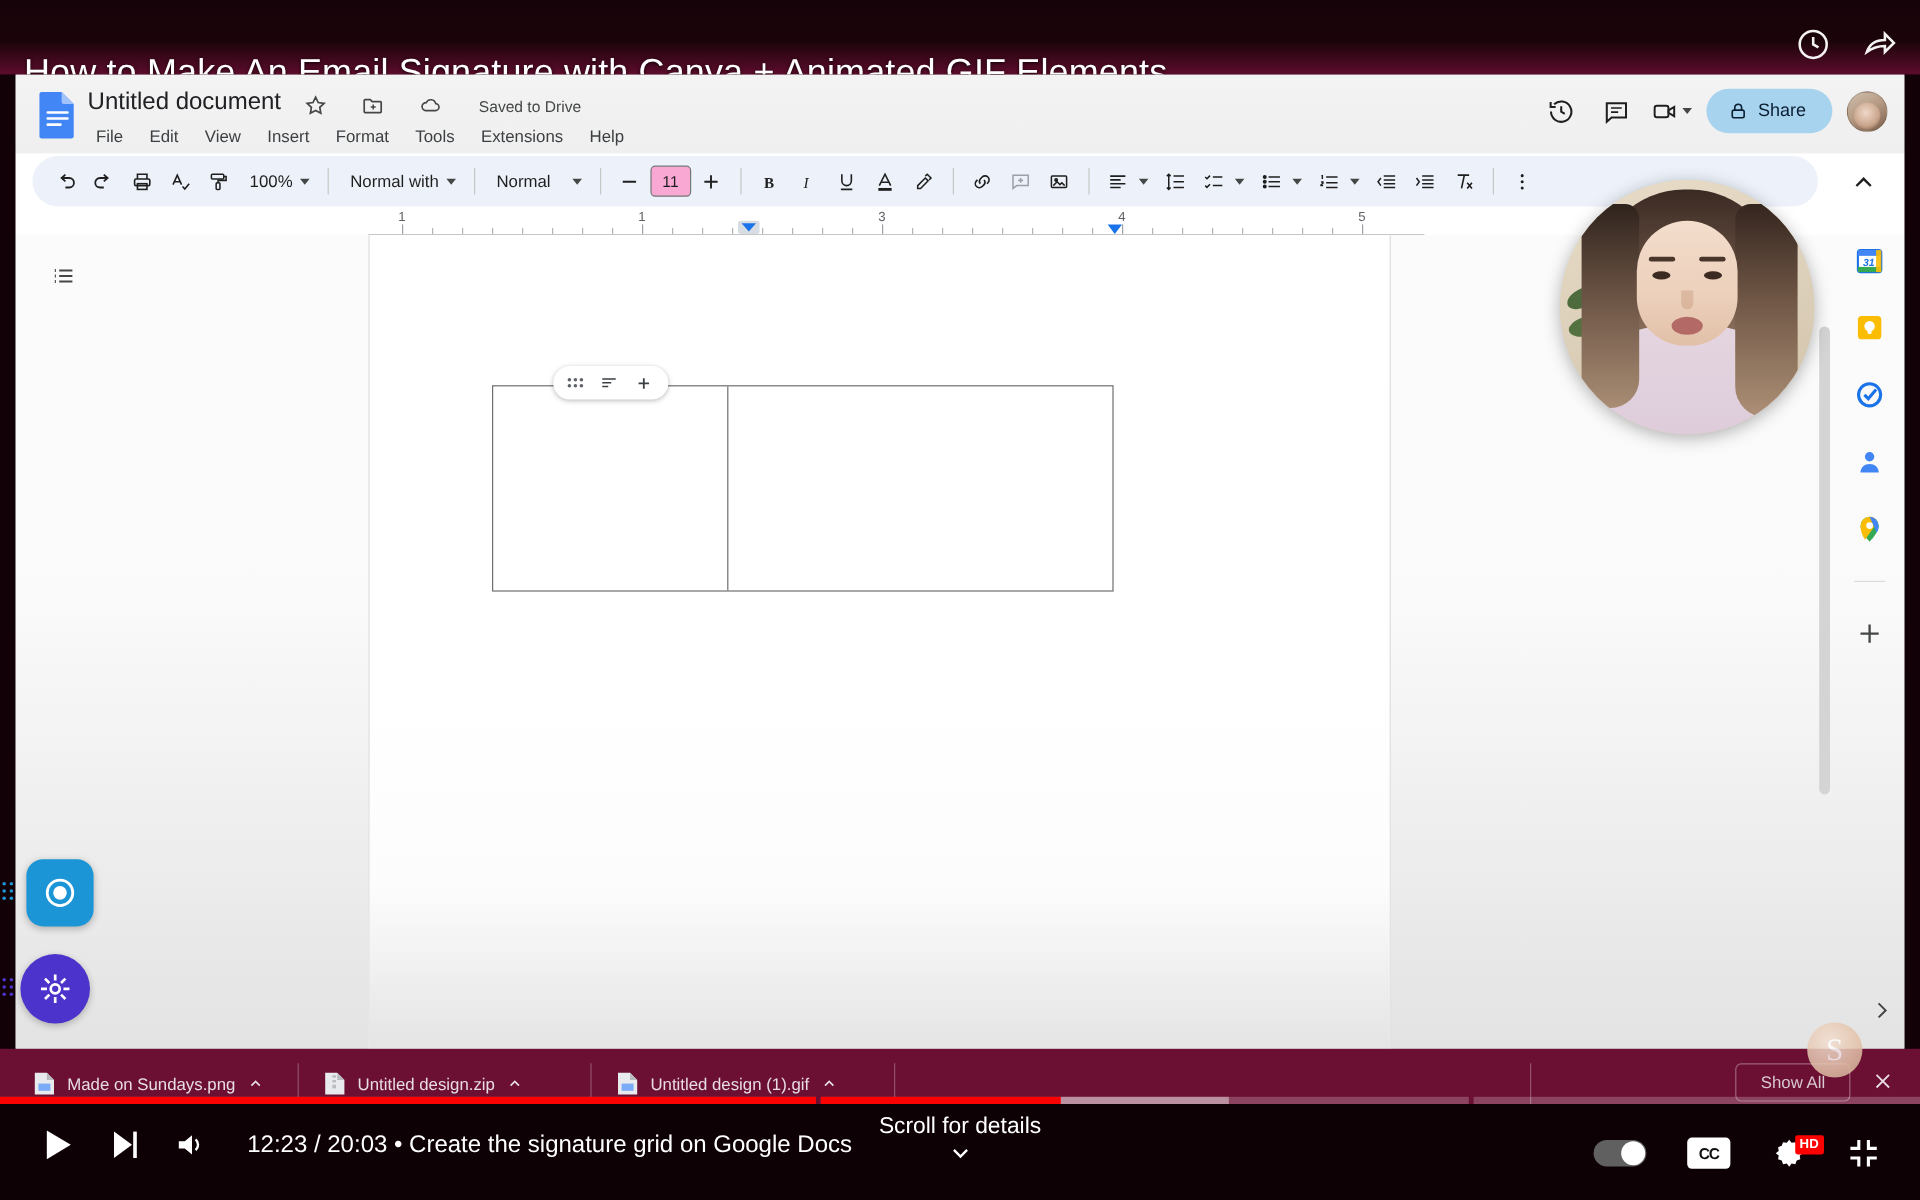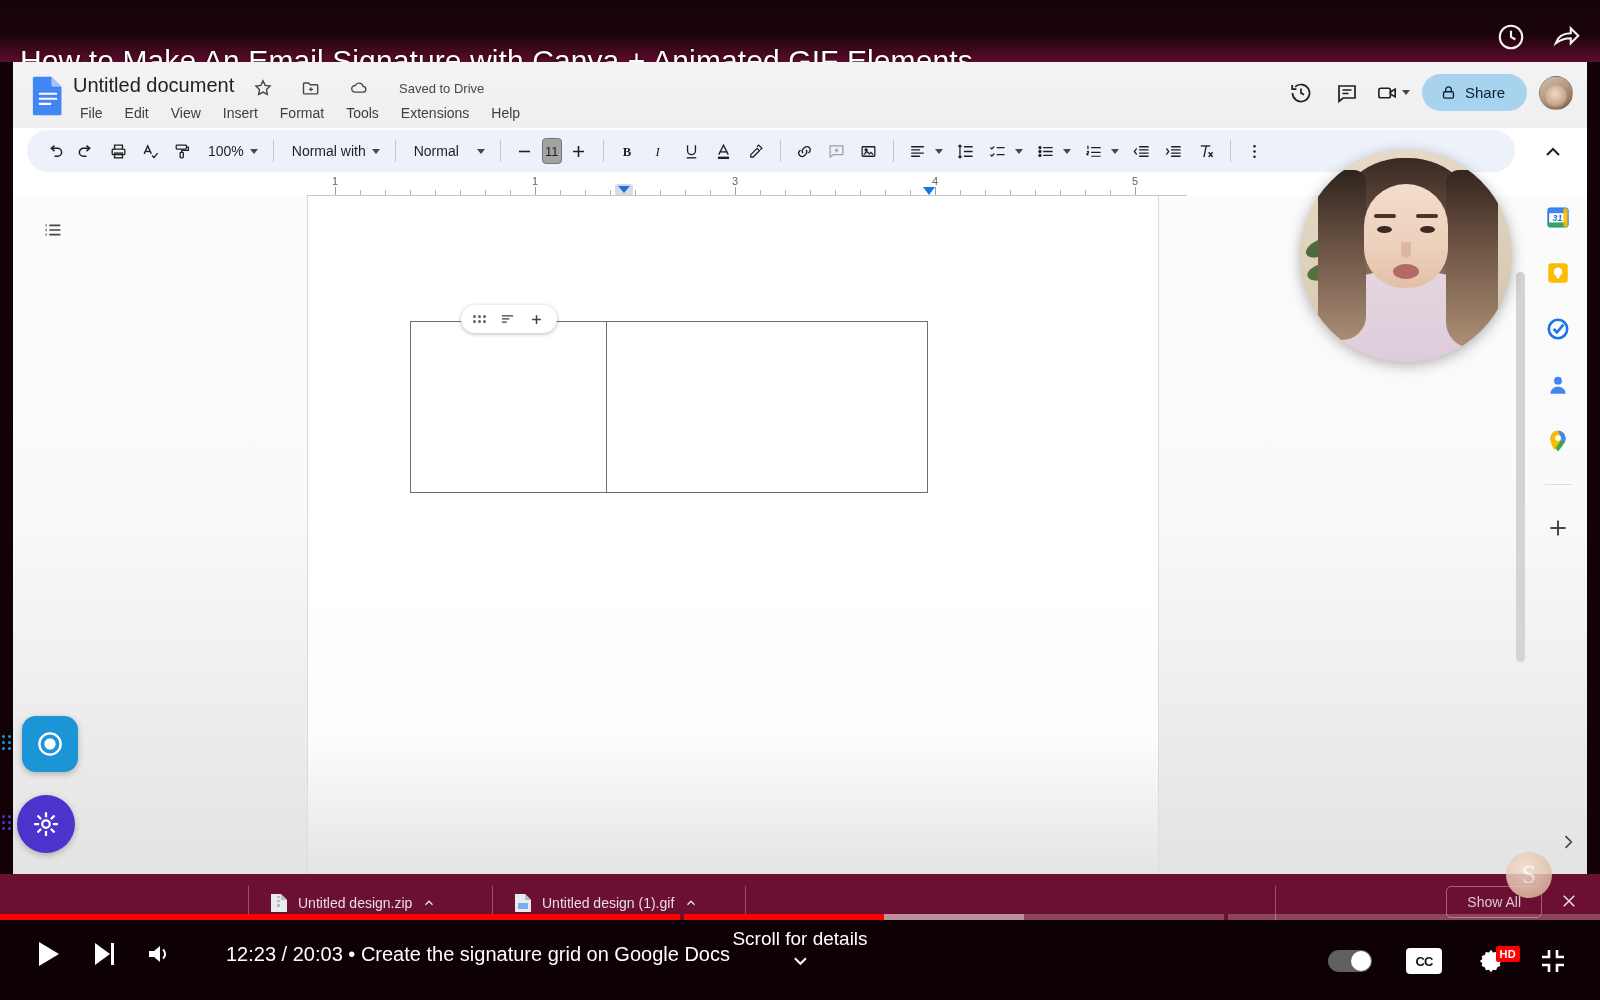--- a/index.html
+++ b/index.html
@@ -89,23 +89,23 @@
   }
   .tb svg { width: 19px; height: 19px; display: block; }
   .tb-sep { width: 1px; height: 22px; background: #c4c7c5; margin: 0 7px; flex: none; }
   .tb-dd {
     display: flex; align-items: center; gap: 6px; padding: 4px 6px 4px 9px;
     border-radius: 5px; cursor: pointer; font-size: 14px; color: #1f1f1f; flex: none;
     white-space: nowrap;
   }
   .caret { width: 0; height: 0; border-left: 4px solid transparent; border-right: 4px solid transparent; border-top: 5px solid #444746; }
   .fontsize-box {
-    width: 20px; height: 26px; border: 1px solid #747775; border-radius: 4px;
+    width: 34px; height: 26px; border: 1px solid #747775; border-radius: 4px;
     display: flex; align-items: center; justify-content: center;
-    font-size: 13px; color: #1f1f1f; background: #a3a3a3; flex: none;
+    font-size: 13px; color: #1f1f1f; background: #f9a8d4; flex: none;
   }
   .tb-collapse { position: absolute; right: 22px; top: 12px; width: 24px; height: 24px; color: #1f1f1f; cursor: pointer; }
   .tb-collapse svg { width: 100%; height: 100%; }
 
   
   .ruler { position: relative; height: 20px; background: #fff; }
   .ruler-track {
     position: absolute; left: 294px; top: 9px; width: 880px; height: 11px;
   }
   .ruler-line { position:absolute; left:0; top:10px; width:100%; height:1px; background:#c7c7c7; }
@@ -292,21 +292,21 @@
   .seg-buf { position: absolute; top: 0; height: 6px; background: rgba(255,255,255,.42); }
 
   
   .player {
     position: absolute; left: 0; top: 920px; width: 1600px; height: 80px;
     background: #0d0106; z-index: 56;
   }
   .pl-left { position: absolute; left: 36px; top: 20px; display: flex; align-items: center; gap: 30px; }
   .pl-ico { color: #fff; cursor: pointer; display: flex; align-items: center; }
   .pl-ico svg { display: block; }
-  .pl-time { font-size: 20px; color: #fff; white-space: nowrap; margin-left: 24px; }
+  .pl-time { font-size: 20px; color: #fff; white-space: nowrap; margin-left: 4px; }
   .pl-right { position: absolute; right: 34px; top: 26px; display: flex; align-items: center; gap: 34px; }
   .autoplay {
     width: 44px; height: 22px; border-radius: 11px; background: #606060; position: relative; cursor: pointer;
   }
   .autoplay::after {
     content:""; position:absolute; right: 1px; top: 1px; width: 20px; height: 20px;
     border-radius: 50%; background: #fff;
   }
   .autoplay .ap-tri {
     position:absolute; right: 7px; top: 6px; width:0;height:0;
@@ -819,20 +819,35 @@
     </div>
   </div>
 
   <span class="expand-chev">
     <svg viewBox="0 0 24 24" fill="none" stroke="currentColor" stroke-width="2">
         <path d="M9 5l7 7-7 7"></path>
       </svg>
   </span>
 
   <div class="dlbar">
+    <div class="dl-item" style="left:14px">
+      <span class="dl-file-ico">
+        <svg viewBox="0 0 18 20">
+            <path d="M1 1h10l6 6v12H1z" fill="#e8eaed"></path>
+            <path d="M11 1l6 6h-6z" fill="#b8bcc0"></path>
+            <rect x="4" y="10" width="10" height="6" fill="#7baaf7"></rect>
+          </svg>
+      </span>
+      <span class="dl-label">Made on Sundays.png</span>
+      <span class="dl-caret">
+        <svg viewBox="0 0 24 24" fill="none" stroke="currentColor" stroke-width="2.4">
+            <path d="M6 15l6-6 6 6"></path>
+          </svg>
+      </span>
+    </div>
     <span class="dl-div" style="left:248px"></span>
     <div class="dl-item" style="left:256px">
       <span class="dl-file-ico">
         <svg viewBox="0 0 18 20">
             <path d="M1 1h10l6 6v12H1z" fill="#e8eaed"></path>
             <path d="M11 1l6 6h-6z" fill="#b8bcc0"></path>
             <rect x="7" y="3" width="3" height="2" fill="#b8bcc0"></rect>
             <rect x="7" y="7" width="3" height="2" fill="#b8bcc0"></rect>
             <rect x="7" y="11" width="3" height="3" fill="#b8bcc0"></rect>
           </svg>

